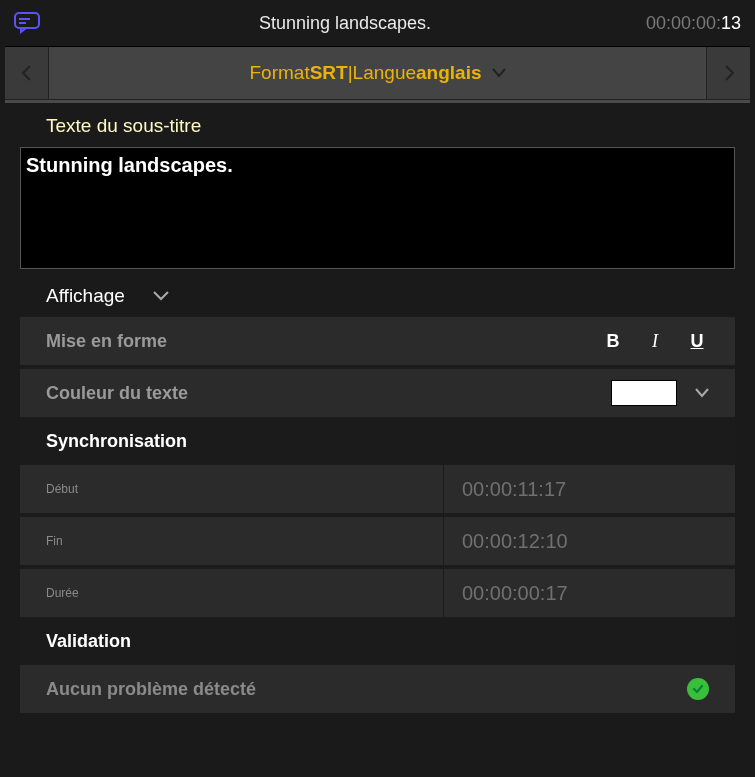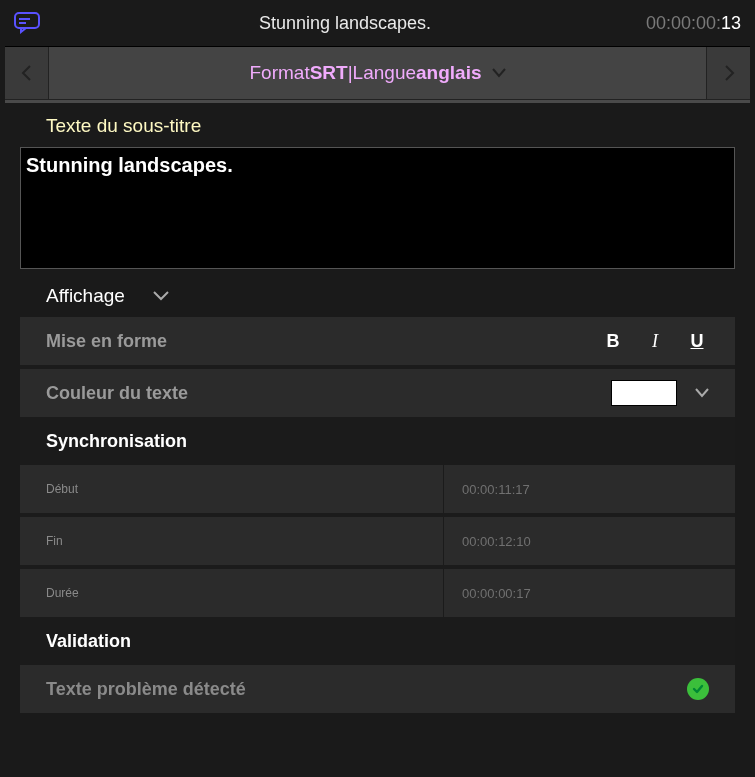--- a/index.html
+++ b/index.html
@@ -62,21 +62,21 @@
     }
     .nav-btn.right {
       border-left: 1px solid #222;
       border-right: none;
     }
     .format-mid {
       flex: 1;
       display: flex;
       align-items: center;
       justify-content: center;
-      color: #f0abfc;
+      color: #eab308;
       font-size: 19px;
     }
     .format-mid .bold { font-weight: 700; }
     .format-mid .chev { margin-left: 10px; display: inline-flex; }
     .underline-sep {
       height: 3px;
       background: #4a4a4a;
       margin: 0 5px;
     }
     
@@ -136,21 +136,21 @@
       align-items: center;
       font-size: 12px;
     }
     .row.split .cell-r {
       flex: 1;
       padding-left: 18px;
       color: #707070;
       height: 100%;
       display: flex;
       align-items: center;
-      font-size: 13px;
+      font-size: 20px;
       text-align: center;
     }
     .row-gap { height: 4px; background: #1b1b1b; margin: 0 20px; }
     
     .check-badge {
       width: 22px;
       height: 22px;
       border-radius: 50%;
       background: #3bbf3b;
       display: flex;
@@ -271,21 +271,21 @@
   <div class="row dark split">
     <div class="cell-l">Durée</div>
     <div class="cell-r">00:00:00:17</div>
   </div>
 
   <div class="row black">
     <div class="label">Validation</div>
   </div>
 
   <div class="row dark">
-    <div class="label" style="color:#8a8a8a">Texte problème détecté</div>
+    <div class="label" style="color:#8a8a8a">Aucun problème détecté</div>
     <div class="right">
       <div class="check-badge">
         <svg width="12" height="12" viewBox="0 0 12 12">
             <path d="M2 6 L5 9 L10 3" fill="none" stroke="#083" stroke-width="2.4" stroke-linecap="round" stroke-linejoin="round"></path>
           </svg>
       </div>
     </div>
   </div>
 
 </div>

